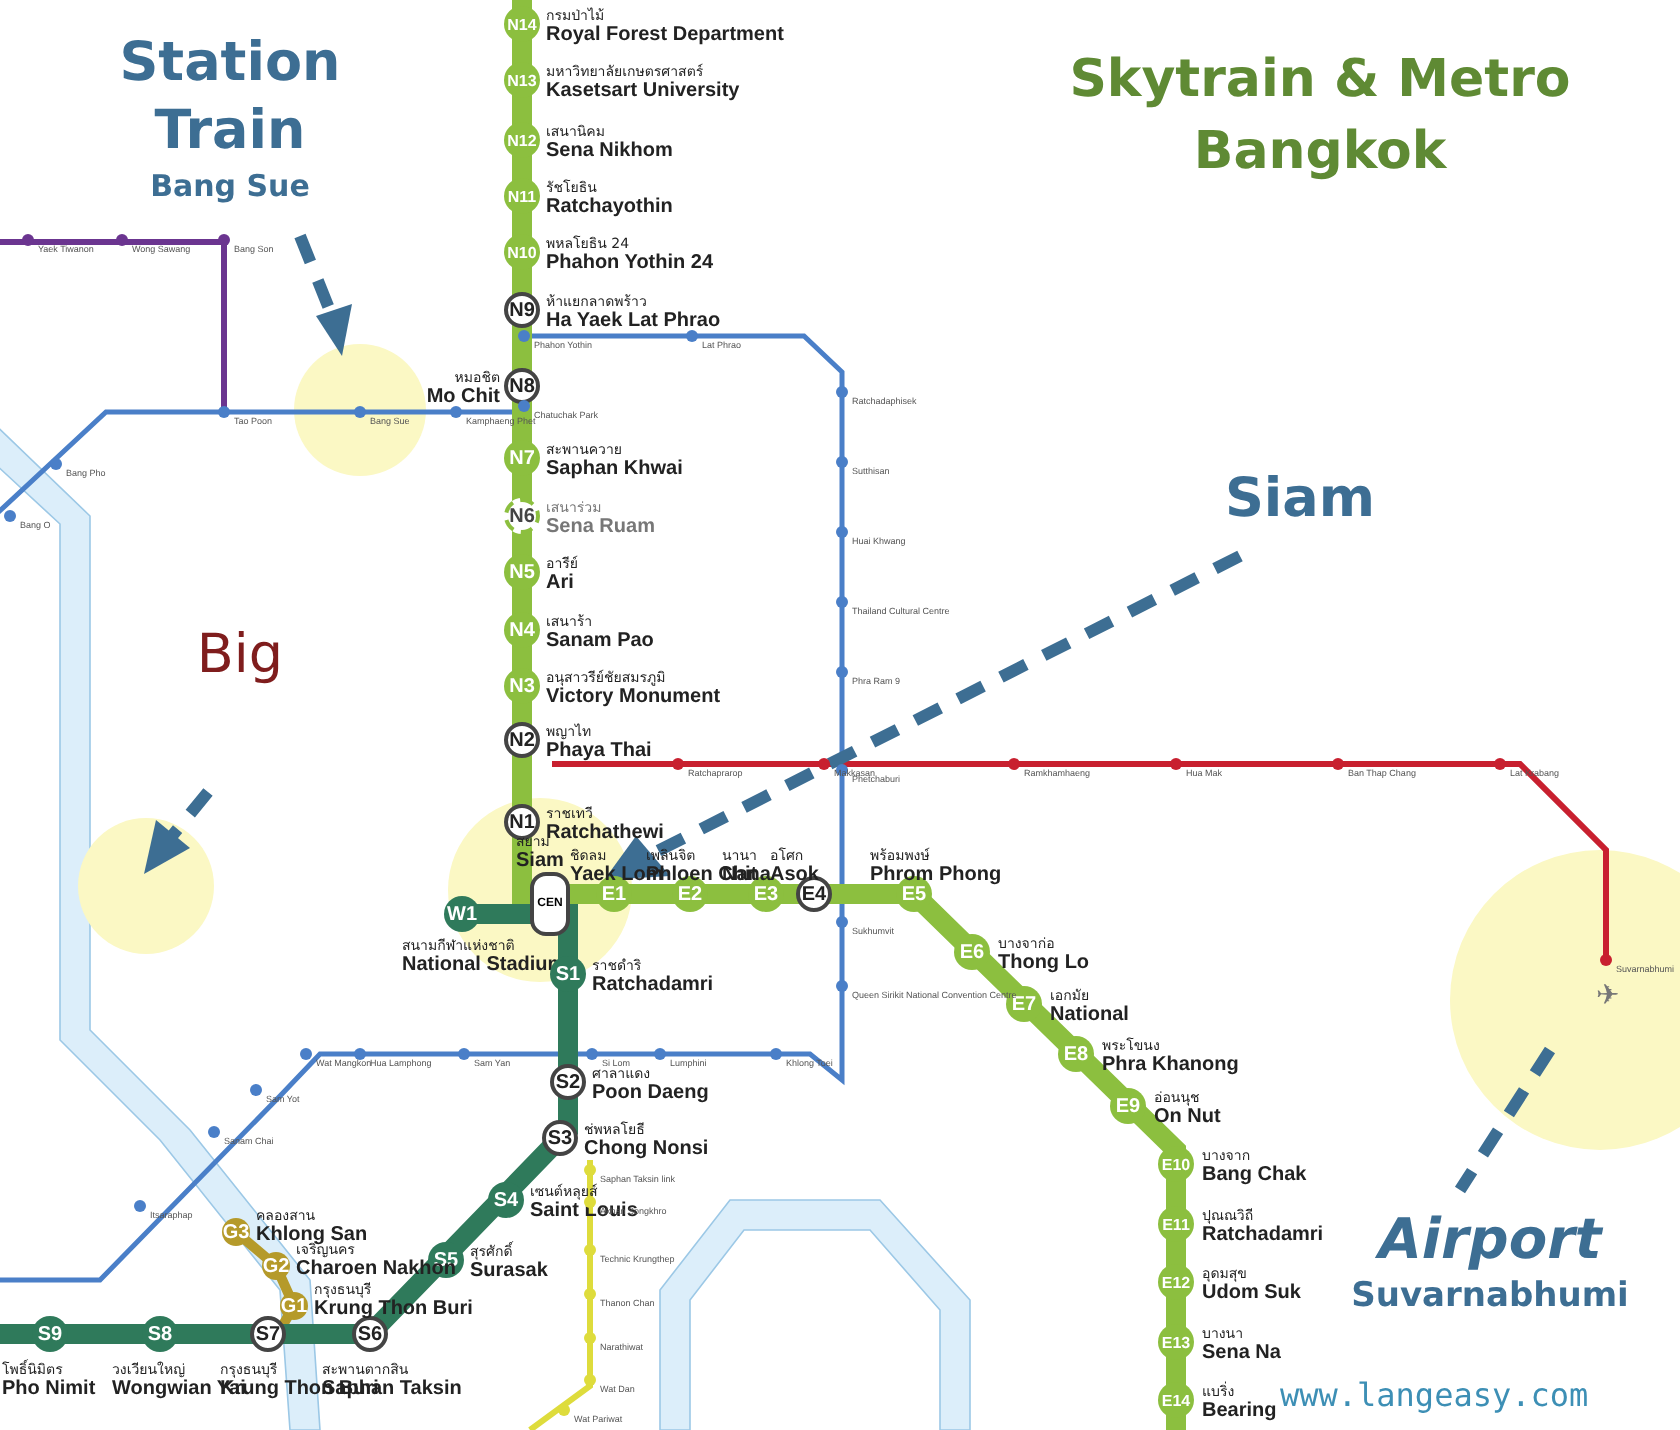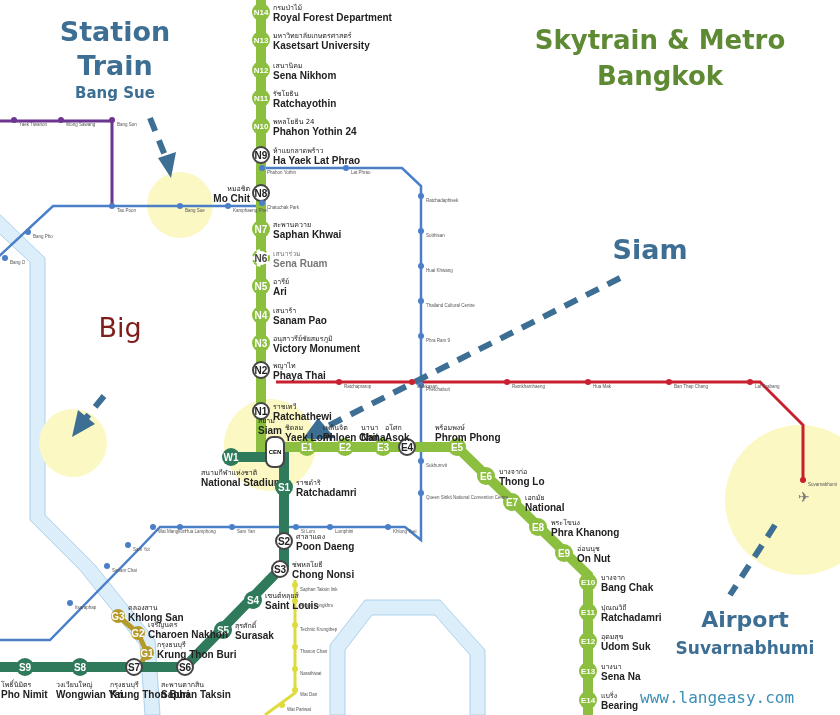--- a/index.html
+++ b/index.html
@@ -59,21 +59,21 @@
   <div style="font-size:27px;line-height:36px;">Train</div>
   <div style="font-size:15px;line-height:18px;">Bang Sue</div>
 </div>
 <div style="position:absolute;left:540px;top:230px;width:220px;text-align:center;color:#3d6e93;font-weight:bold;font-size:27px;line-height:40px;font-family:'DejaVu Sans',sans-serif;">
   <div>Siam</div>
 </div>
 <div style="position:absolute;left:60px;top:308px;width:120px;text-align:center;color:#7f1d1d;font-weight:normal;font-size:27px;line-height:40px;font-family:'DejaVu Sans',sans-serif;">
   <div>Big</div>
 </div>
 <div style="position:absolute;left:650px;top:603px;width:190px;text-align:center;color:#3d6e93;font-weight:bold;font-family:'DejaVu Sans',sans-serif;">
-  <div style="font-size:22px;line-height:34px;">Airport</div>
+  <div style="font-size:28px;line-height:34px;font-style:italic;">Airport</div>
   <div style="font-size:17px;line-height:22px;">Suvarnabhumi</div>
 </div>
 <div style="position:absolute;left:640px;top:688px;color:#3d8fb5;font-size:16px;font-family:'DejaVu Sans Mono',monospace;">www.langeasy.com</div>
 
 <div id="stations">
     <div style="position: absolute; left: 252px; top: 3px; width: 18px; height: 18px; border-radius: 50%; box-sizing: border-box; display: flex; align-items: center; justify-content: center; font: bold 8px &quot;Liberation Sans&quot;, sans-serif; background: rgb(140, 191, 63); color: rgb(255, 255, 255);">N14</div>
     <div style="position: absolute; top: 2px; left: 273px; font: bold 10px / 10px &quot;Liberation Sans&quot;, sans-serif; color: rgb(34, 34, 34); white-space: nowrap;">
       <div style="font: 7px &quot;DejaVu Sans&quot;, sans-serif;">กรมป่าไม้</div>
       <div style="">Royal Forest Department</div>
     </div>

